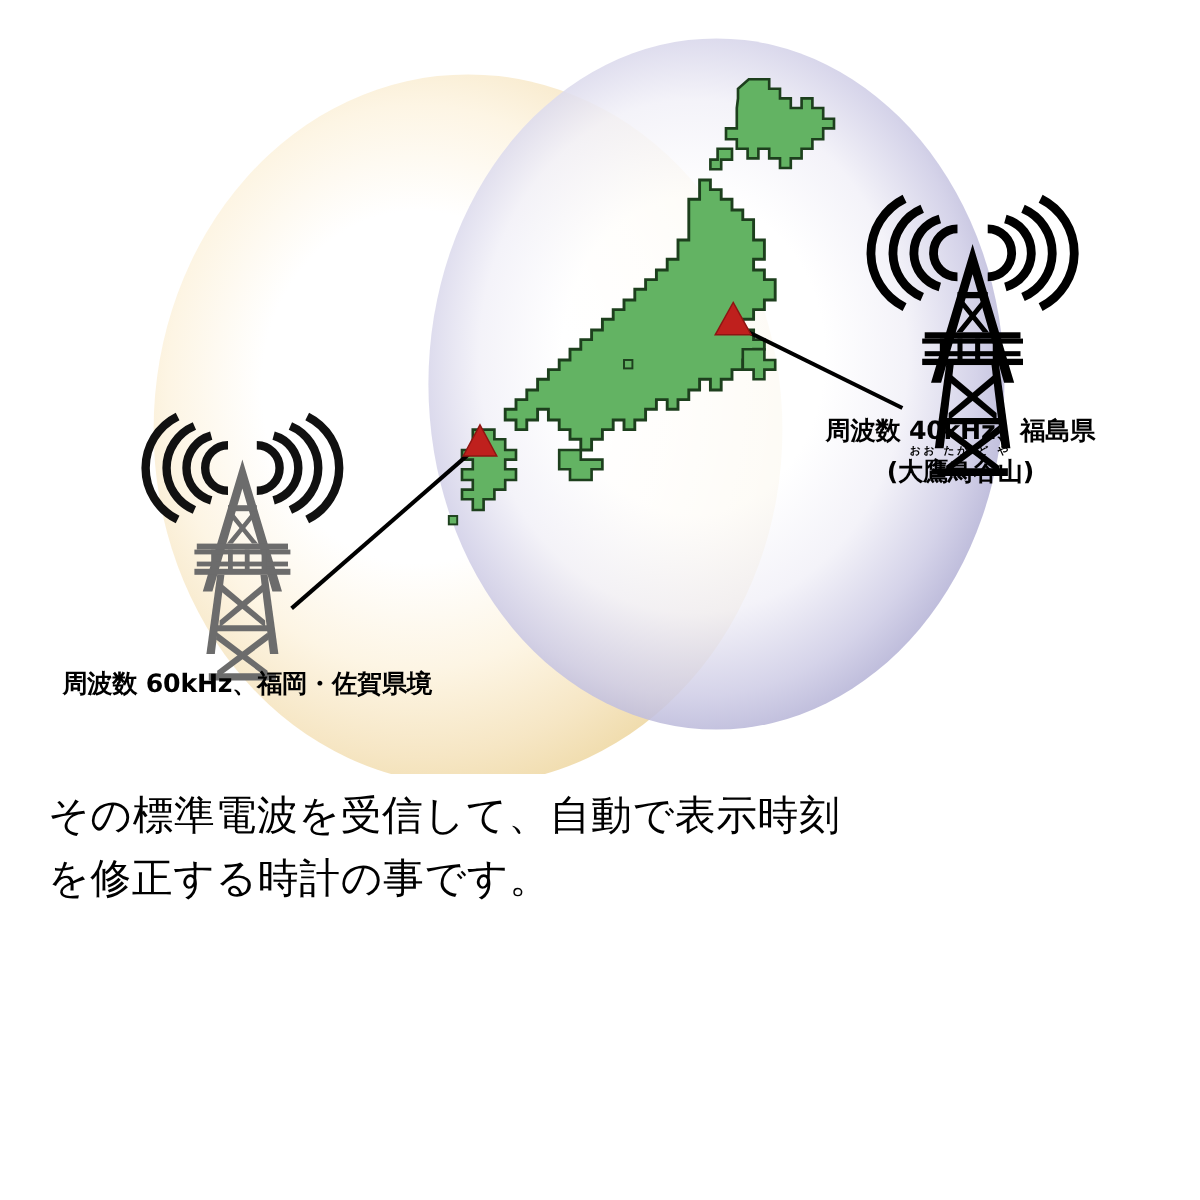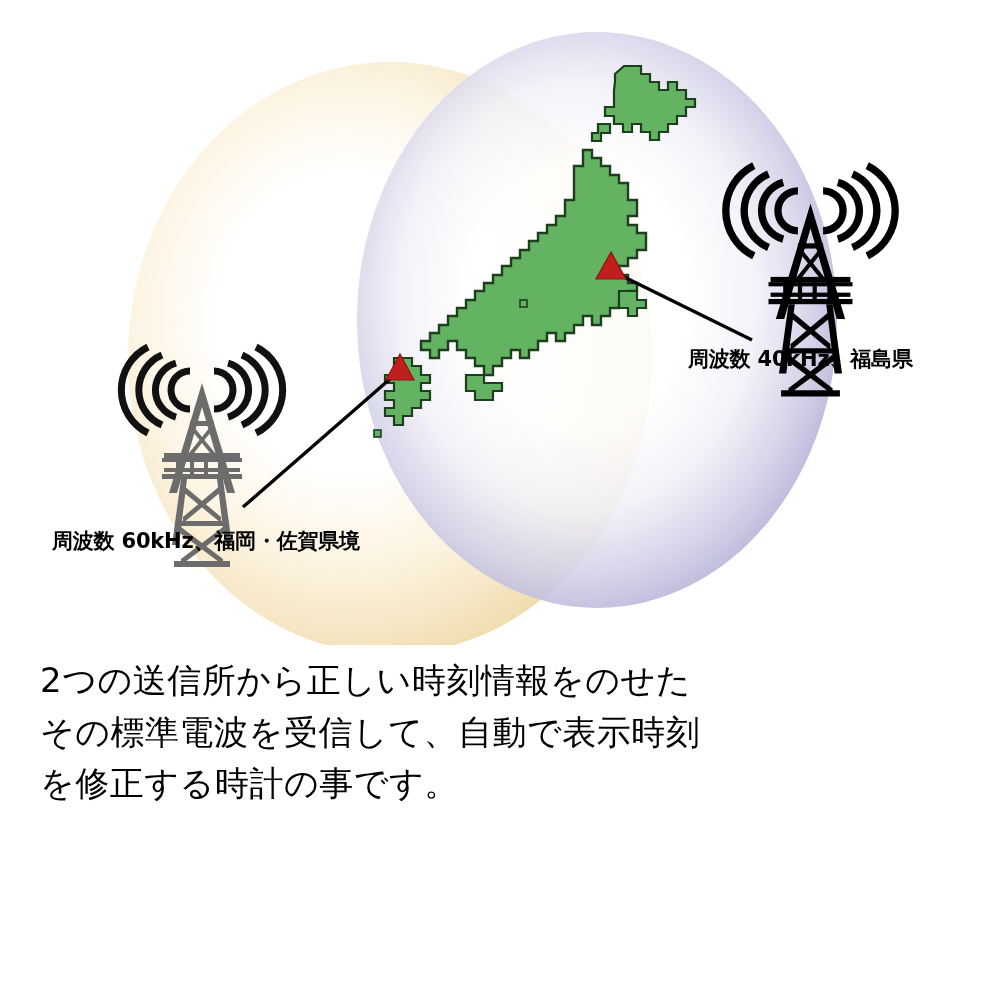--- a/index.html
+++ b/index.html
@@ -34,21 +34,21 @@
     font-size:9px;
     font-weight:700;
     letter-spacing:2.2px;
     display:block;
     line-height:1;
     margin-bottom:1px;
   }
 
   #label-right{left:688px;top:348px;text-align:center;}
   #label-right .line1{text-align:center;}
-  #label-left{left:52px;top:530px;text-align:center;}
+  #label-left{left:52px;top:559px;text-align:center;}
   #label-left .line1{text-align:center;}
 
   
   .textblock{
     position:absolute;left:40px;top:655px;width:930px;
   }
   .heading{
     font-size:50px;
     line-height:1.25;
     font-weight:400;
@@ -203,25 +203,28 @@
           <path d="M90 -20 A 38 38 0 0 1 90 50"></path>
           <path d="M104 -28 A 48 48 0 0 1 104 58"></path>
         </g>
         <use href="#towerShape" fill="#6c6c6c"></use>
       </g>
     </svg>
   </div>
 
   <div class="lbl" id="label-right">
     <span class="line1">周波数 40kHz、福島県</span>
+    <span class="ruby-wrap">
+      <span class="ruby">おお たか ど  や</span>
+      <span class="line2">(大鷹鳥谷山)</span>
+    </span>
   </div>
 
   <div class="lbl" id="label-left">
     <span class="line1">周波数 60kHz、福岡・佐賀県境</span>
   </div>
 
   <div class="textblock">
-    <div class="bodyline">2つの送信所から正しい時刻情報をのせた</div>
     <div class="bodyline">その標準電波を受信して、自動で表示時刻</div>
     <div class="bodyline">を修正する時計の事です。</div>
   </div>
 
 </div>
 
 </body></html>

